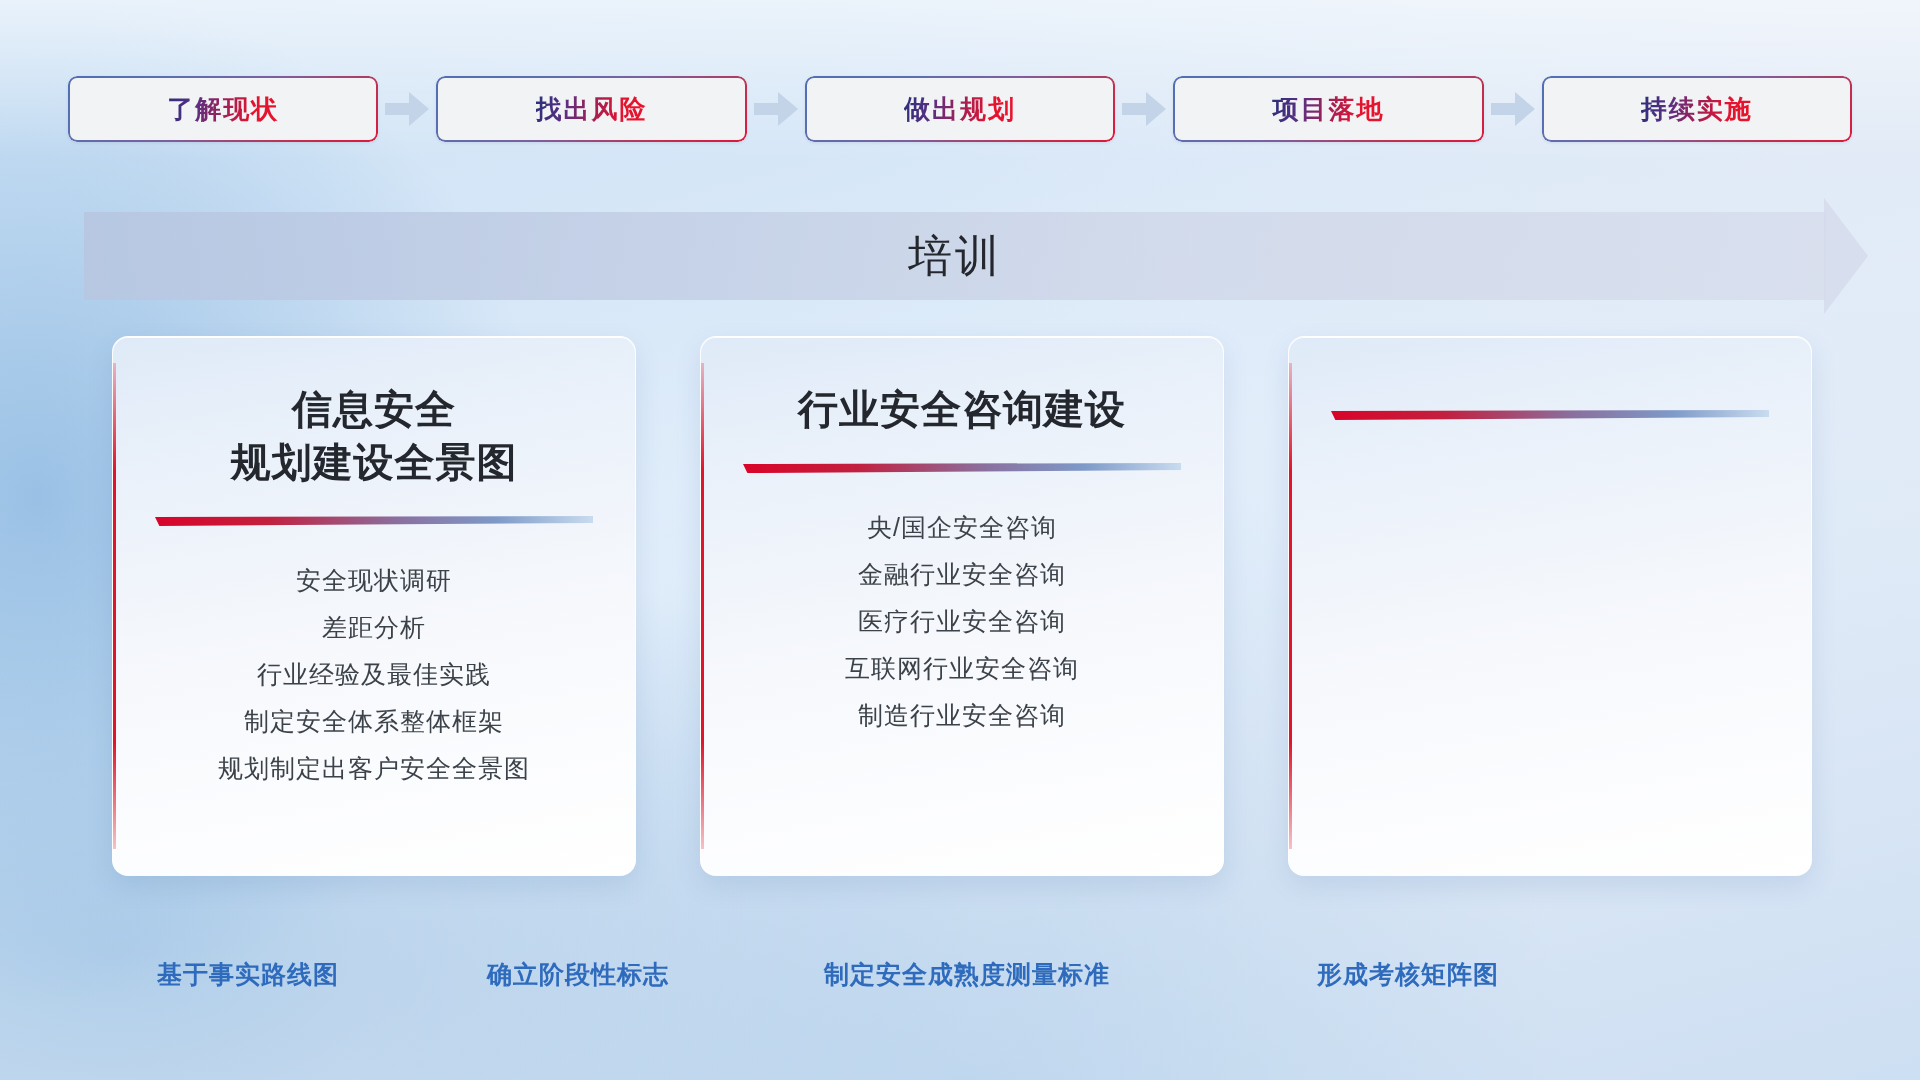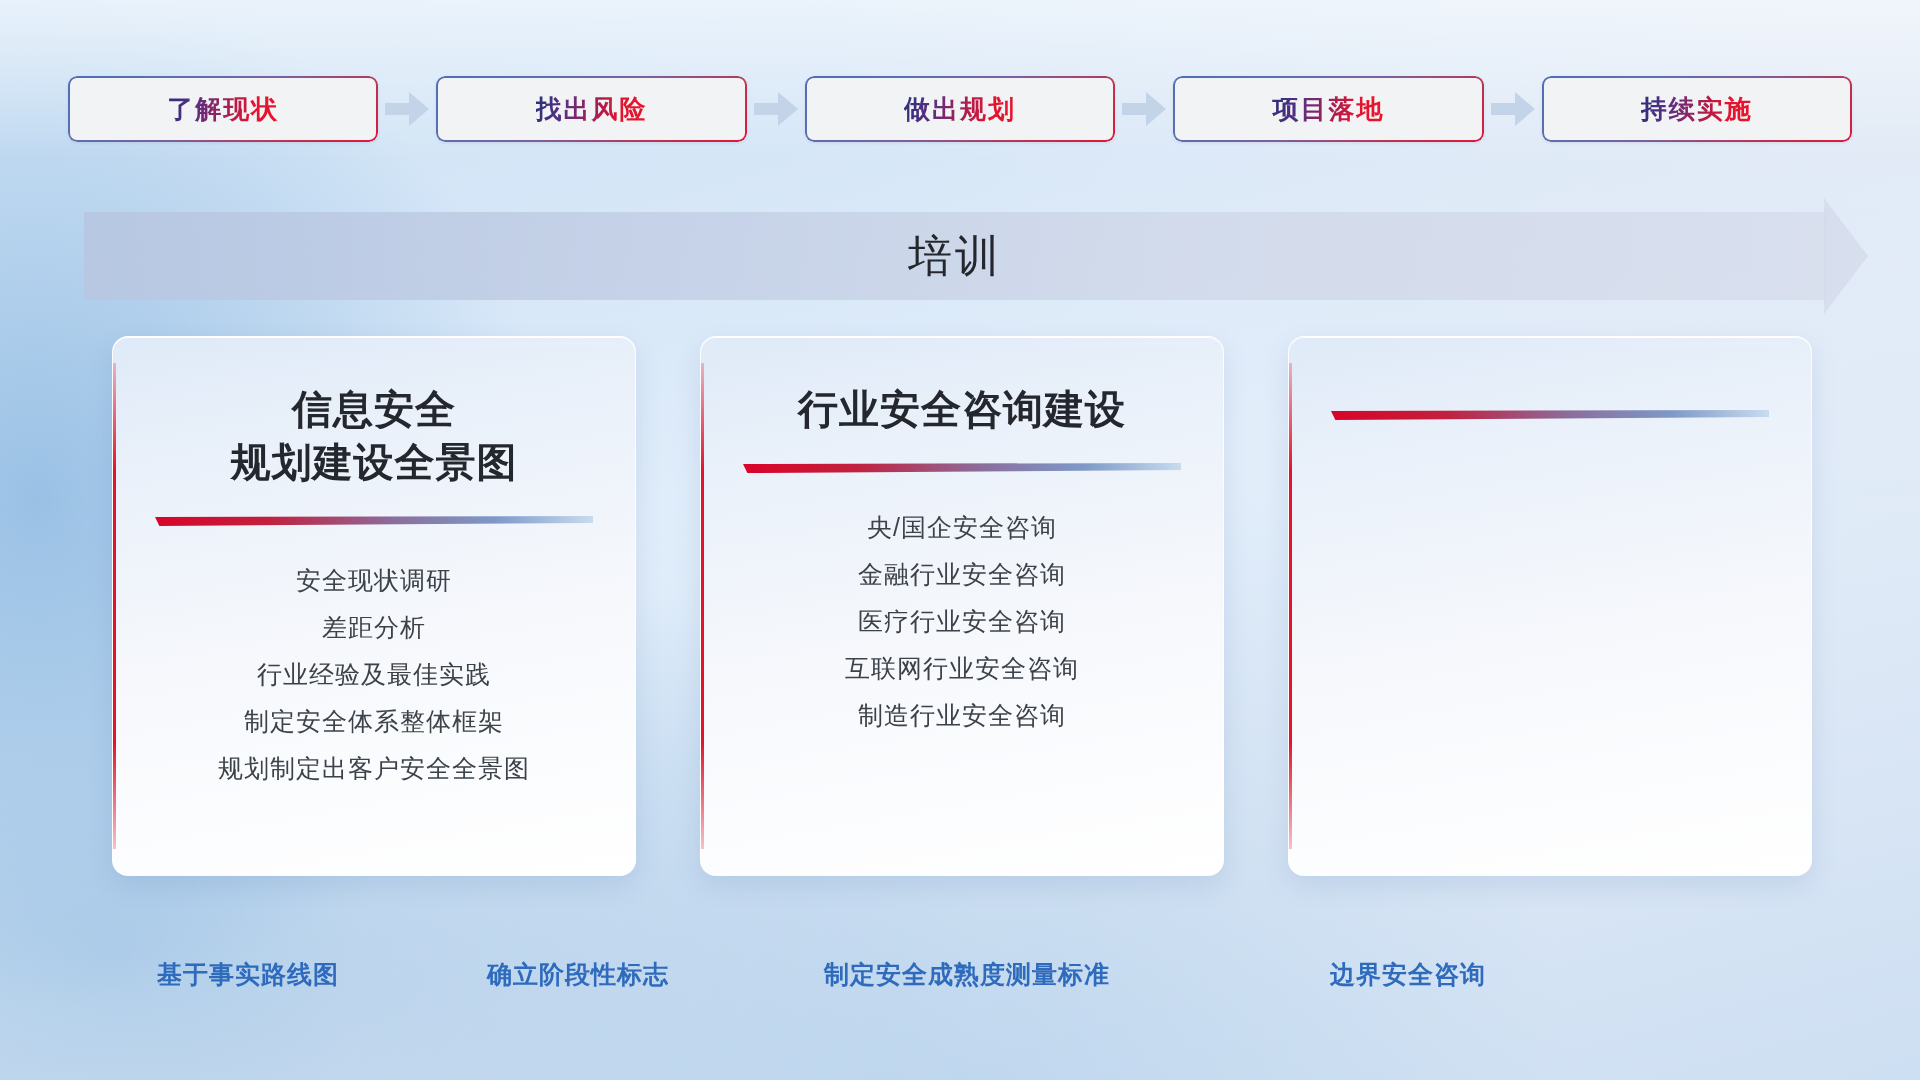--- a/index.html
+++ b/index.html
@@ -334,14 +334,14 @@
         <path d="M0 2 L400 1 L400 8 L4 11 Z" fill="url(#divgrad2)"></path>
       </svg>
     </div>
   </div>
 </div>
 
 <div id="footer-labels">
   <div class="footer-label" style="left:248px">基于事实路线图</div>
   <div class="footer-label" style="left:578px">确立阶段性标志</div>
   <div class="footer-label" style="left:967px">制定安全成熟度测量标准</div>
-  <div class="footer-label" style="left:1408px">边界安全咨询</div>
+  <div class="footer-label" style="left:1408px">形成考核矩阵图</div>
 </div>
 
 </body></html>

